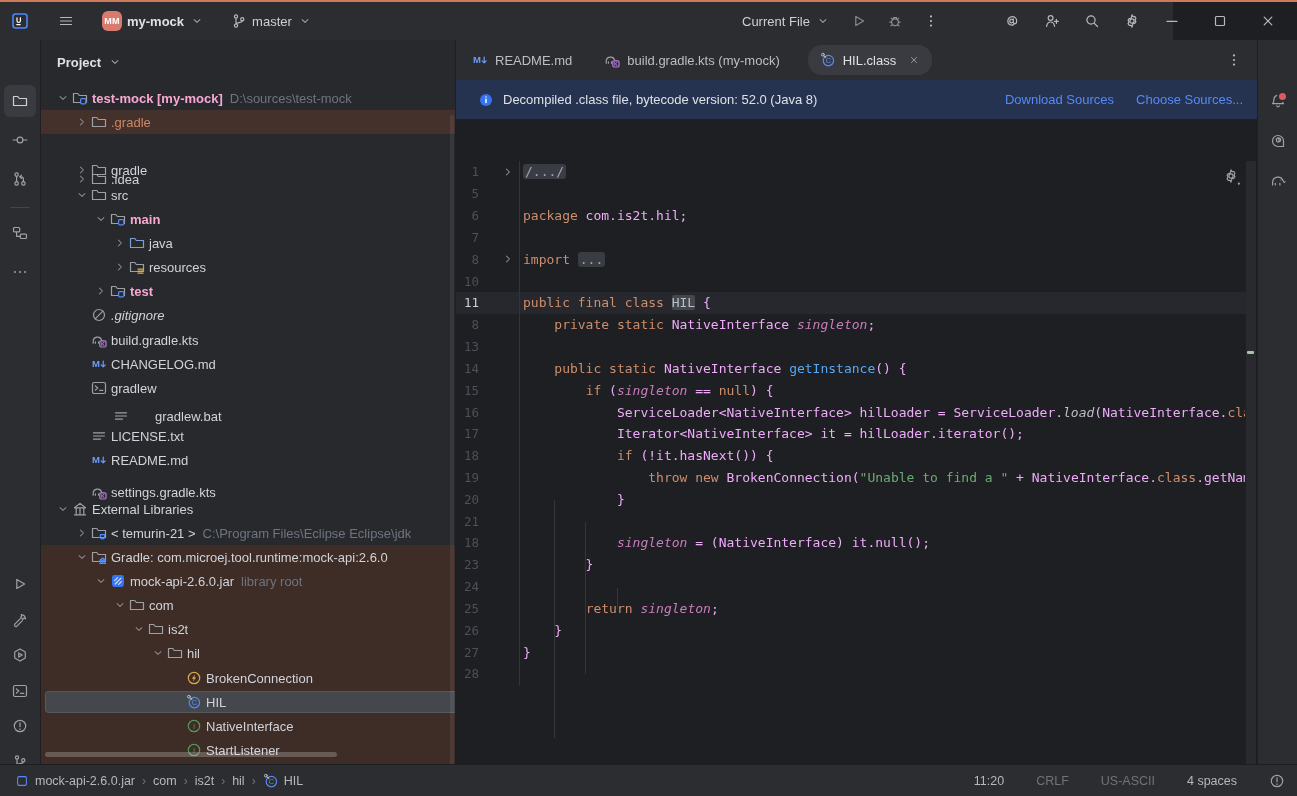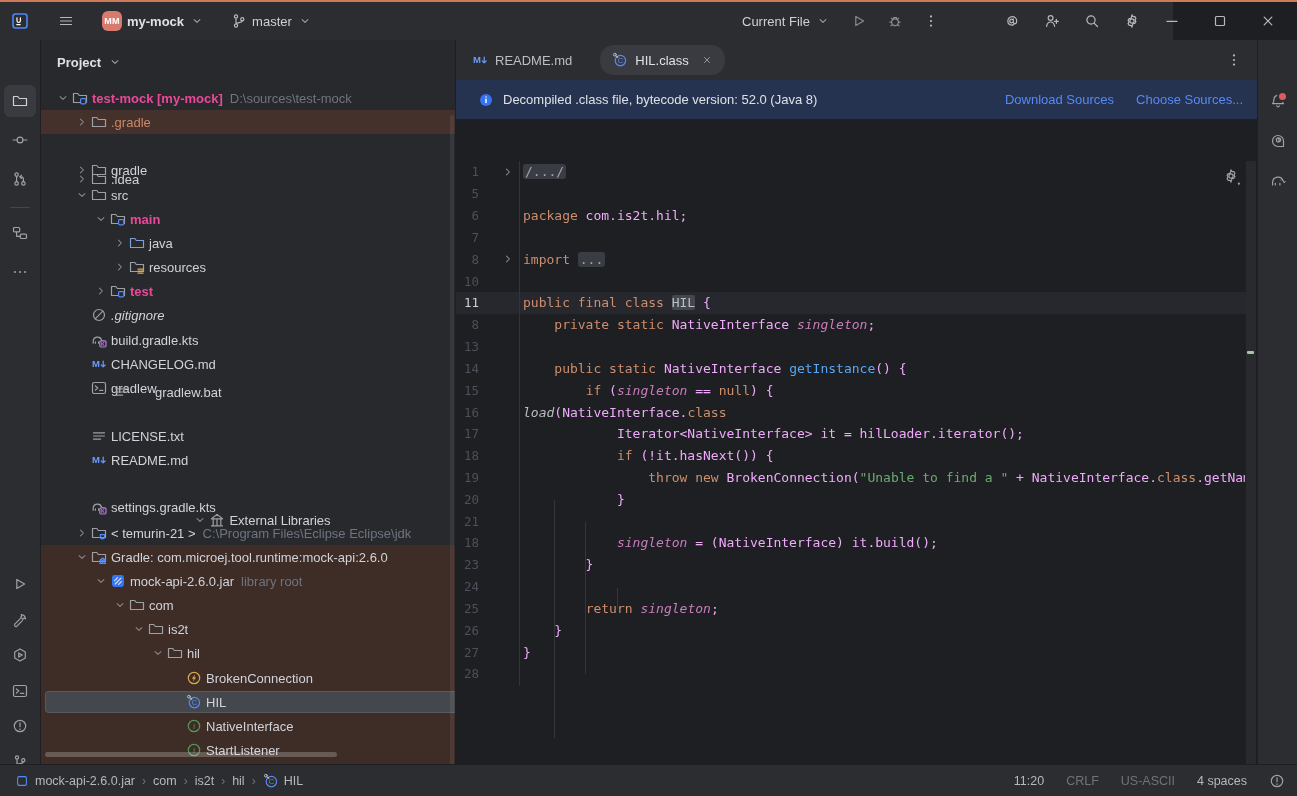--- a/index.html
+++ b/index.html
@@ -24,21 +24,21 @@
   .strip-div{position:absolute;left:10px;width:20px;height:1px;background:#43454a}
   
   #tree{position:absolute;left:41px;top:40px;width:414px;height:724px;background:#27292d;overflow:hidden}
   #tree-header{position:absolute;left:16px;top:10px;height:24px;display:flex;align-items:center;gap:6px;font-weight:600;color:#dfe1e5}
   #lib-section{position:absolute;left:0;top:505px;width:414px;height:219px;background:#3e2c26}
   .trow{position:absolute;left:0;width:414px;height:24px;display:flex;align-items:center;cursor:default}
   .trow .chevbox{width:17px;height:16px;flex:none;display:flex;align-items:center;justify-content:center;color:#868a90}
   .trow .ticon{width:17px;flex:none}
   .trow .tlabel{margin-left:4px;white-space:nowrap;color:#d0d3d9}
   .trow .textra{margin-left:7px;white-space:nowrap;color:#6e7480}
-  .trow.bold .tlabel{font-weight:600;color:#ec4899}
+  .trow.bold .tlabel{font-weight:600;color:#f9a8d4}
   .trow.excluded{background:#45312b}
   .trow.excluded .tlabel{color:#cc8767}
   .trow.excluded .ticon{color:#cc8767}
   .trow .selbg{position:absolute;left:4px;right:12px;top:1px;bottom:1px;background:#44474c;border:1px solid rgba(255,255,255,.10);border-radius:4px}
   .trow>*{position:relative}
   .tree-vscroll{position:absolute;left:409px;top:75px;width:4px;height:672px;background:rgba(255,255,255,.07);border-radius:2px}
   .tree-hscroll{position:absolute;left:4px;top:712px;width:292px;height:5px;background:rgba(255,255,255,.22);border-radius:3px}
   
   #editor-col{position:absolute;left:456px;top:40px;width:801px;height:724px;background:#1e1f22}
   #tabbar{position:absolute;left:0;top:0;width:801px;height:40px;background:#2b2d30;display:flex;align-items:center;border-bottom:1px solid #1e1f22}
@@ -69,21 +69,21 @@
   #ed-gear{position:absolute;right:16px;top:49px;color:#9da0a4;display:flex;align-items:flex-end}
   #ed-gear .caret{font-size:7px;color:#9da0a4;margin-left:-2px;margin-bottom:-4px}
   #ed-vtrack{position:absolute;right:1px;top:42px;width:10px;height:680px;background:rgba(255,255,255,.05)}
   #ed-vmark{position:absolute;right:3px;top:232px;width:7px;height:3px;background:#a9c4ab;border-radius:1px}
   
   #statusbar{position:absolute;left:0;top:764px;width:1297px;height:32px;background:#2b2d30;border-top:1px solid #1e1f22;
     display:flex;align-items:center;font-size:12.5px;color:#b4b8bf}
   #crumbs{display:flex;align-items:center;gap:7px;margin-left:14px}
   #crumbs .sep{color:#6e7480;font-size:12px}
   #crumbs .crumb{display:flex;align-items:center;gap:5px}
-  #status-right{position:absolute;right:12px;display:flex;align-items:center;gap:22px}
+  #status-right{position:absolute;right:12px;display:flex;align-items:center;gap:32px}
   #status-right .dimst{color:#6f737a}
 </style>
 </head>
 <body>
 
 <div id="app">
   <div id="accent"></div>
 
   <div id="titlebar">
     <span class="ic" style="margin-left:12px">
@@ -461,21 +461,21 @@
         <div class="trow" style="top: 336px; padding-left: 32px;">
           <span class="chevbox"></span>
           <span class="ic ticon" style="color:#9da0a4">
             <svg width="16" height="16" viewBox="0 0 16 16" fill="none" stroke="currentColor" stroke-width="1.2" stroke-linecap="round" stroke-linejoin="round">
               <rect x="1.5" y="2.5" width="13" height="11" rx="1.8"></rect>
               <path d="m4.4 6 2.4 2-2.4 2M8.6 10.4h3.2"></path>
             </svg>
           </span>
           <span class="tlabel">gradlew</span>
         </div>
-        <div class="trow" style="top: 340px; padding-left: 32px; gap: 22px;">
+        <div class="trow" style="top: 364px; padding-left: 32px; gap: 22px;">
           <span class="chevbox"></span>
           <span class="ic ticon" style="color:#9da0a4">
             <svg width="16" height="16" viewBox="0 0 16 16" fill="none" stroke="currentColor" stroke-width="1.2" stroke-linecap="round" stroke-linejoin="round">
               <path d="M2.5 4.8h11M2.5 8h11M2.5 11.2h7"></path>
             </svg>
           </span>
           <span class="tlabel">gradlew.bat</span>
         </div>
         <div class="trow" style="top: 384px; padding-left: 32px;">
           <span class="chevbox"></span>
@@ -489,33 +489,33 @@
         <div class="trow" style="top: 408px; padding-left: 32px;">
           <span class="chevbox"></span>
           <span class="ic ticon" style="color:#9da0a4">
             <svg width="16" height="16" viewBox="0 0 16 16" fill="none" stroke="currentColor" stroke-width="1.2" stroke-linecap="round" stroke-linejoin="round">
               <text x="1" y="11.4" font-size="9.5" font-weight="bold" fill="#6c9dfd" stroke="none" font-family="sans-serif">M</text>
               <path stroke="#6c9dfd" d="M12.2 5v5.6M10.2 8.8l2 2 2-2"></path>
             </svg>
           </span>
           <span class="tlabel">README.md</span>
         </div>
-        <div class="trow" style="top: 455px; padding-left: 32px;">
+        <div class="trow" style="top: 440px; padding-left: 32px;">
           <span class="chevbox"></span>
           <span class="ic ticon" style="color:#9da0a4">
             <svg width="16" height="16" viewBox="0 0 16 16" fill="none" stroke="currentColor" stroke-width="1.2" stroke-linecap="round" stroke-linejoin="round">
               <path d="M2.2 10.6V8.8a4.3 4.3 0 0 1 8.4-1.3c.2.6.3 1.3.9 1.3.4 0 .6-.2.7-.6" transform="translate(0,.6)"></path>
               <path d="M4.4 11.2v-1.3M7.6 11.2v-1.3"></path>
               <rect x="8.8" y="8.8" width="6.2" height="6.2" rx="1.2" fill="#27292d" stroke="#b87ddd"></rect>
               <text x="11.9" y="13.6" fill="#b87ddd" font-size="5.2" font-weight="bold" text-anchor="middle" stroke="none" font-family="sans-serif">K</text>
             </svg>
           </span>
           <span class="tlabel">settings.gradle.kts</span>
         </div>
-        <div class="trow" style="top: 468px; padding-left: 13px; justify-content: center;">
+        <div class="trow" style="top: 457px; padding-left: 13px;">
           <span class="chevbox">
             <svg width="14" height="14" viewBox="0 0 16 16" fill="none" stroke="currentColor" stroke-width="1.2" stroke-linecap="round" stroke-linejoin="round">
               <path d="M4.7 6.3 8 9.6l3.3-3.3"></path>
             </svg>
           </span>
           <span class="ic ticon" style="color:#9da0a4">
             <svg width="16" height="16" viewBox="0 0 16 16" fill="none" stroke="currentColor" stroke-width="1.2" stroke-linecap="round" stroke-linejoin="round">
               <path d="M2.5 13.8h11M4.2 6.8v6M8 6.8v6M11.8 6.8v6M2.5 6.8h11L8 2.4z"></path>
             </svg>
           </span>
@@ -658,20 +658,31 @@
     <div id="tabbar">
       <span id="tabs-holder" style="display:flex;align-items:center;height:40px">
           <div class="tab">
             <span class="ic" style="color:#9da0a4">
               <svg width="16" height="16" viewBox="0 0 16 16" fill="none" stroke="currentColor" stroke-width="1.2" stroke-linecap="round" stroke-linejoin="round">
                 <text x="1" y="11.4" font-size="9.5" font-weight="bold" fill="#6c9dfd" stroke="none" font-family="sans-serif">M</text>
                 <path stroke="#6c9dfd" d="M12.2 5v5.6M10.2 8.8l2 2 2-2"></path>
               </svg>
             </span>
             <span>README.md</span>
+          </div>
+          <div class="tab">
+            <span class="ic" style="color:#9da0a4">
+              <svg width="16" height="16" viewBox="0 0 16 16" fill="none" stroke="currentColor" stroke-width="1.2" stroke-linecap="round" stroke-linejoin="round">
+                <path d="M2.2 10.6V8.8a4.3 4.3 0 0 1 8.4-1.3c.2.6.3 1.3.9 1.3.4 0 .6-.2.7-.6" transform="translate(0,.6)"></path>
+                <path d="M4.4 11.2v-1.3M7.6 11.2v-1.3"></path>
+                <rect x="8.8" y="8.8" width="6.2" height="6.2" rx="1.2" fill="#27292d" stroke="#b87ddd"></rect>
+                <text x="11.9" y="13.6" fill="#b87ddd" font-size="5.2" font-weight="bold" text-anchor="middle" stroke="none" font-family="sans-serif">K</text>
+              </svg>
+            </span>
+            <span>build.gradle.kts (my-mock)</span>
           </div>
           <div class="tab active">
             <span class="ic" style="color:#9da0a4">
               <svg width="16" height="16" viewBox="0 0 16 16" fill="none" stroke="currentColor" stroke-width="1.2" stroke-linecap="round" stroke-linejoin="round">
                 <circle cx="8.4" cy="8.6" r="5.2" stroke="#548af7"></circle>
                 <text x="8.4" y="11.3" font-size="7.5" fill="#548af7" text-anchor="middle" stroke="none" font-family="sans-serif">C</text>
                 <g stroke="#bcbec4" stroke-width="1">
                   <circle cx="2.9" cy="2.7" r="1.4"></circle>
                   <path d="m4 3.8 2 2M5.2 5l.9-.9"></path>
                 </g>
@@ -754,27 +765,27 @@
           <div class="cl"></div>
           <div class="cl"><span class="tk-k">package</span><span class="tk-t"> com.is2t.hil;</span></div>
           <div class="cl"></div>
           <div class="cl"><span class="tk-k">import</span><span class="tk-t"> </span><span class="tk-fold">...</span></div>
           <div class="cl"></div>
           <div class="cl"><span class="tk-k">public final class</span><span class="tk-t"> </span><span class="tk-hl" style="color: rgb(188, 190, 196);">HIL</span><span class="tk-t"> {</span></div>
           <div class="cl"><span class="tk-t">    </span><span class="tk-k">private static</span><span class="tk-t"> NativeInterface </span><span class="tk-f">singleton</span><span class="tk-t">;</span></div>
           <div class="cl"></div>
           <div class="cl"><span class="tk-t">    </span><span class="tk-k">public static</span><span class="tk-t"> NativeInterface </span><span class="tk-m">getInstance</span><span class="tk-t">() {</span></div>
           <div class="cl"><span class="tk-t">        </span><span class="tk-k">if</span><span class="tk-t"> (</span><span class="tk-f">singleton</span><span class="tk-t"> == </span><span class="tk-k">null</span><span class="tk-t">) {</span></div>
-          <div class="cl"><span class="tk-i">load</span><span class="tk-t">(NativeInterface.</span><span class="tk-k">class</span></div>
+          <div class="cl"><span class="tk-t">            ServiceLoader&lt;NativeInterface&gt; hilLoader = ServiceLoader.</span><span class="tk-i">load</span><span class="tk-t">(NativeInterface.</span><span class="tk-k">class</span></div>
           <div class="cl"><span class="tk-t">            Iterator&lt;NativeInterface&gt; it = hilLoader.iterator();</span></div>
           <div class="cl"><span class="tk-t">            </span><span class="tk-k">if</span><span class="tk-t"> (!it.hasNext()) {</span></div>
           <div class="cl"><span class="tk-t">                </span><span class="tk-k">throw</span><span class="tk-t"> </span><span class="tk-k">new</span><span class="tk-t"> BrokenConnection(</span><span class="tk-s">"Unable to find a "</span><span class="tk-t"> + NativeInterface.</span><span class="tk-k">class</span><span class="tk-t">.getName());</span></div>
           <div class="cl"><span class="tk-t">            }</span></div>
           <div class="cl"></div>
-          <div class="cl"><span class="tk-t">            </span><span class="tk-f">singleton</span><span class="tk-t"> = (NativeInterface) it.build();</span></div>
+          <div class="cl"><span class="tk-t">            </span><span class="tk-f">singleton</span><span class="tk-t"> = (NativeInterface) it.null();</span></div>
           <div class="cl"><span class="tk-t">        }</span></div>
           <div class="cl"></div>
           <div class="cl"><span class="tk-t">        </span><span class="tk-k">return</span><span class="tk-t"> </span><span class="tk-f">singleton</span><span class="tk-t">;</span></div>
           <div class="cl"><span class="tk-t">    }</span></div>
           <div class="cl"><span class="tk-t">}</span></div>
           <div class="cl"></div>
         </div>
       <div id="ed-gear">
           <span class="ic">
             <svg width="16" height="16" viewBox="0 0 16 16" fill="none" stroke="currentColor" stroke-width="1.2" stroke-linecap="round" stroke-linejoin="round">

